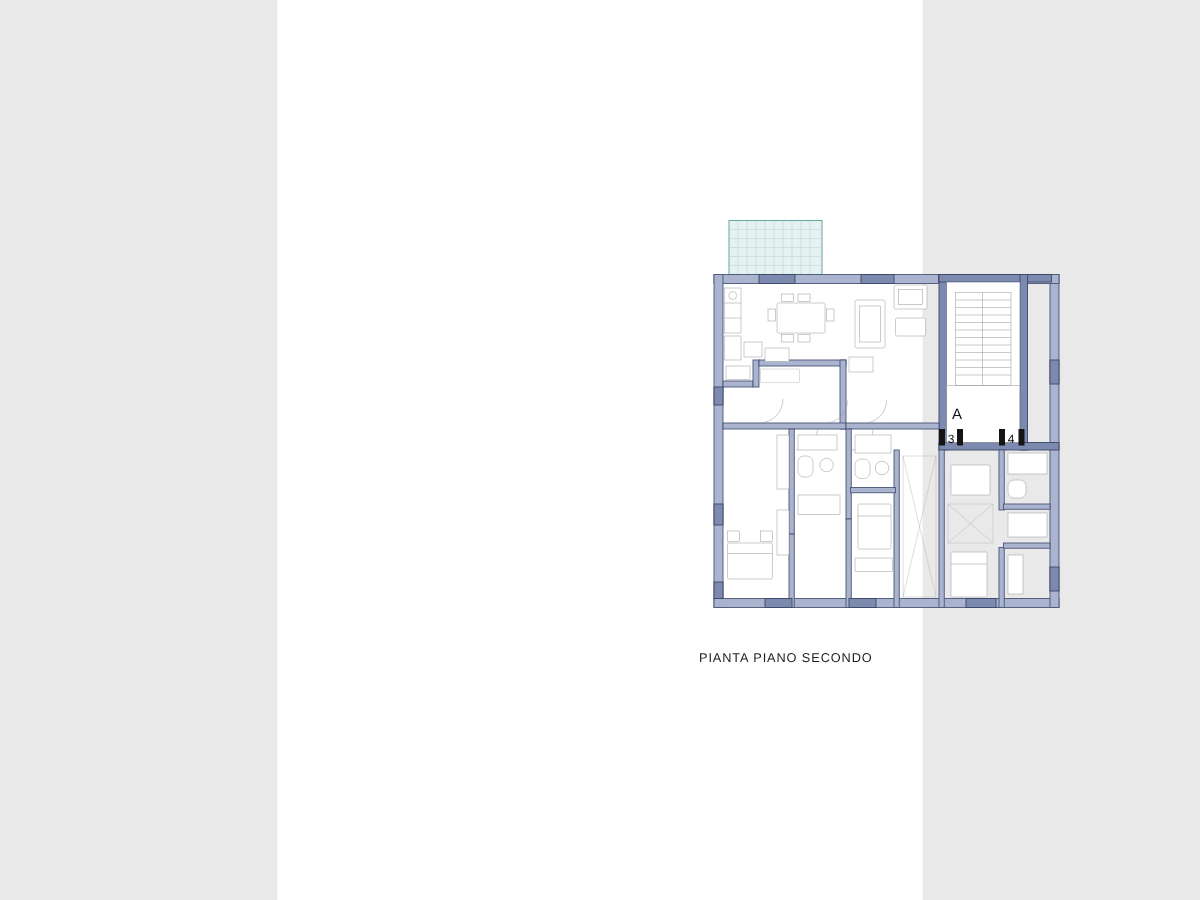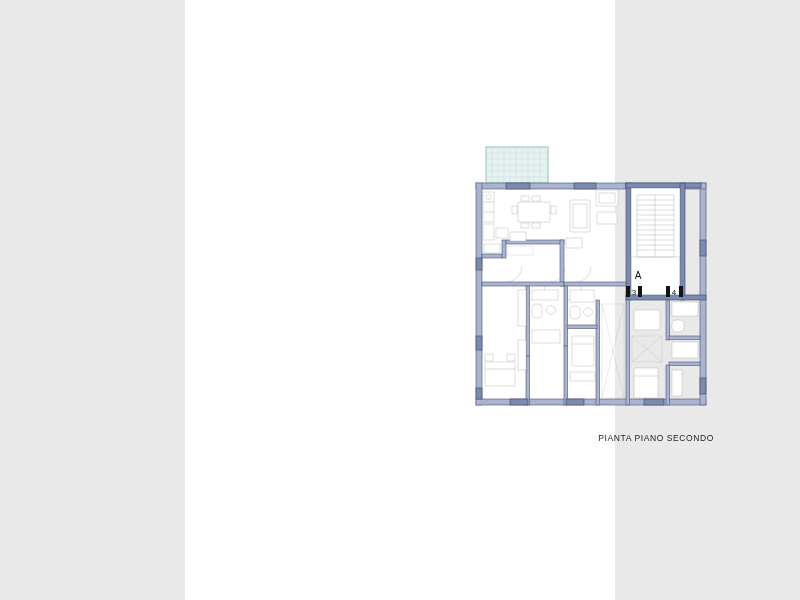--- a/index.html
+++ b/index.html
@@ -33,21 +33,21 @@
     left: 281px;
     top: 140px;
     width: 248px;
     height: 280px;
   }
   .caption {
     position: absolute;
     left: 281px;
     top: 433px;
     width: 248px;
-    text-align: right;
+    text-align: left;
     font-size: 8.5px;
     letter-spacing: 0.6px;
     color: #1d1d1d;
     font-family: "Liberation Sans", sans-serif;
   }
   svg { display: block; }
 
   
   .wall      { fill: #aab4cf; stroke: #4a5578; stroke-width: 0.6; }
   .wall-dark { fill: #7d8ab0; stroke: #3c4766; stroke-width: 0.6; }

